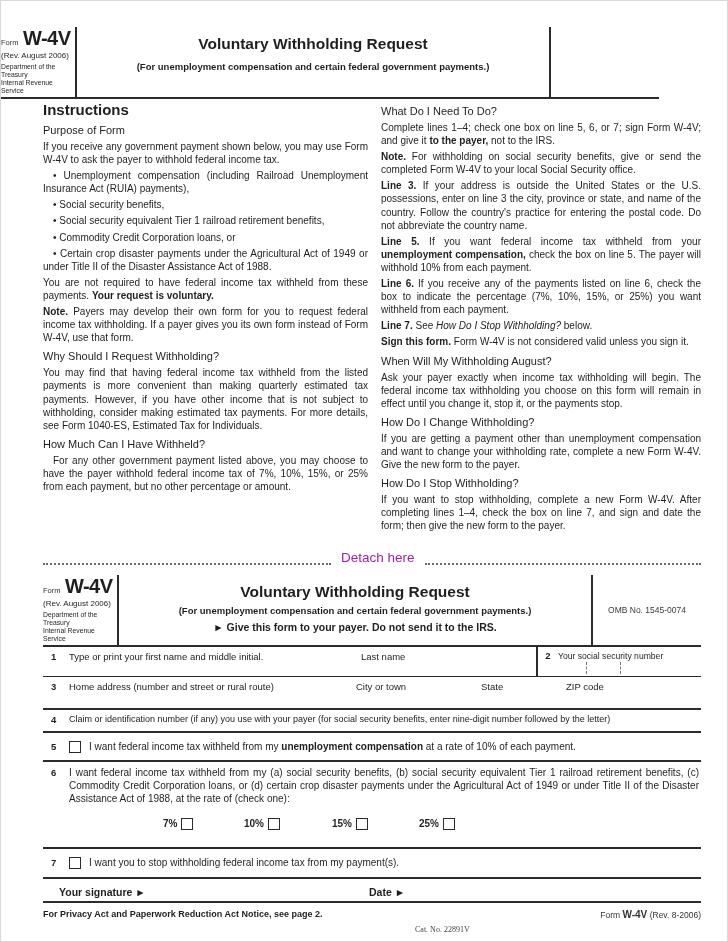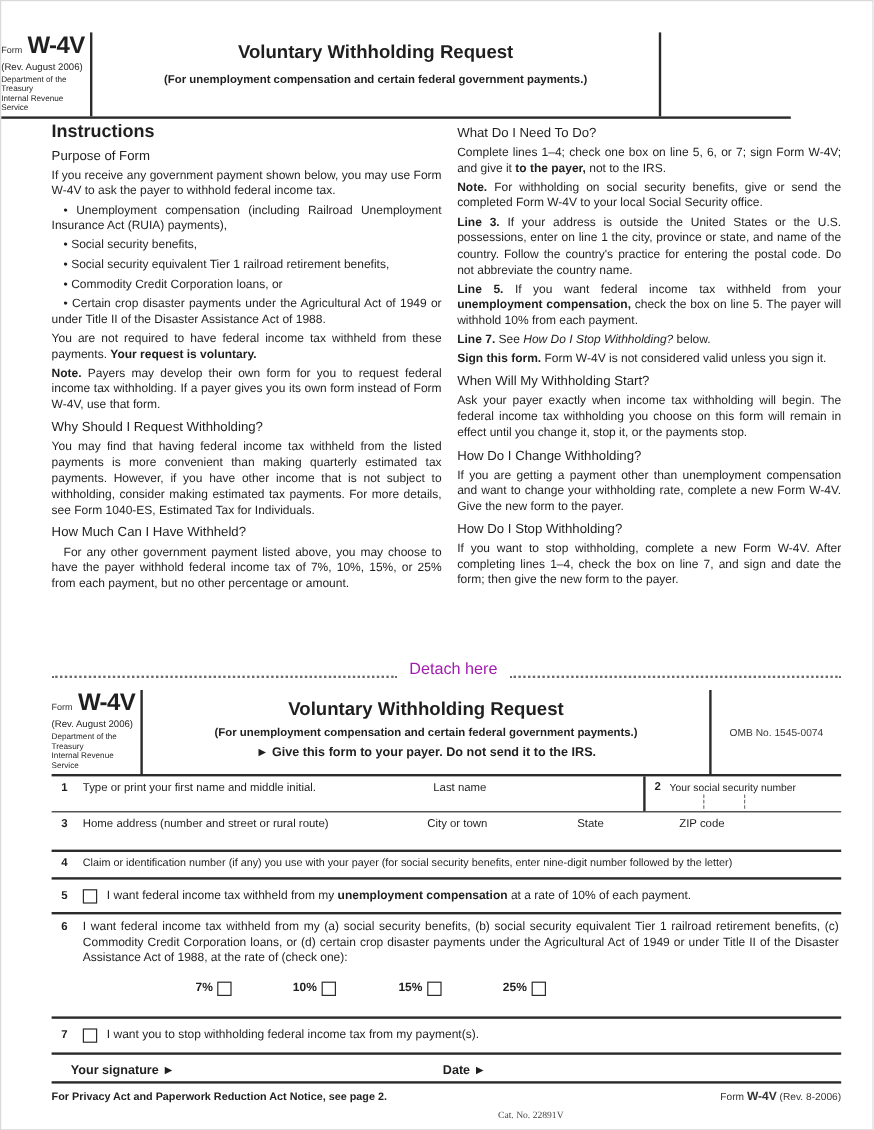--- a/index.html
+++ b/index.html
@@ -123,25 +123,26 @@
         <div class="blk p"><span class="bold">Note.</span><span> Payers may develop their own form for you to request federal income tax withholding. If a payer gives you its own form instead of Form W-4V, use that form.</span></div>
         <div class="blk h2"><span>Why Should I Request Withholding?</span></div>
         <div class="blk p"><span>You may find that having federal income tax withheld from the listed payments is more convenient than making quarterly estimated tax payments. However, if you have other income that is not subject to withholding, consider making estimated tax payments. For more details, see Form 1040-ES, Estimated Tax for Individuals.</span></div>
         <div class="blk h2"><span>How Much Can I Have Withheld?</span></div>
         <div class="blk p ind"><span>For any other government payment listed above, you may choose to have the payer withhold federal income tax of 7%, 10%, 15%, or 25% from each payment, but no other percentage or amount.</span></div>
       </div>
     <div class="icol icol-right" id="icol-right">
         <div class="blk h2"><span>What Do I Need To Do?</span></div>
         <div class="blk p"><span>Complete lines 1–4; check one box on line 5, 6, or 7; sign Form W-4V; and give it </span><span class="bold">to the payer,</span><span> not to the IRS.</span></div>
         <div class="blk p"><span class="bold">Note.</span><span> For withholding on social security benefits, give or send the completed Form W-4V to your local Social Security office.</span></div>
-        <div class="blk p"><span class="bold">Line 3.</span><span> If your address is outside the United States or the U.S. possessions, enter on line 1 the city, province or state, and name of the country. Follow the country's practice for entering the postal code. Do not abbreviate the country name.</span></div>
+        <div class="blk p"><span class="bold">Line 3.</span><span> If your address is outside the United States or the U.S. possessions, enter on line 3 the city, province or state, and name of the country. Follow the country's practice for entering the postal code. Do not abbreviate the country name.</span></div>
         <div class="blk p"><span class="bold">Line 5.</span><span> If you want federal income tax withheld from your </span><span class="bold">unemployment compensation,</span><span> check the box on line 5. The payer will withhold 10% from each payment.</span></div>
+        <div class="blk p"><span class="bold">Line 6.</span><span> If you receive any of the payments listed on line 6, check the box to indicate the percentage (7%, 10%, 15%, or 25%) you want withheld from each payment.</span></div>
         <div class="blk p"><span class="bold">Line 7.</span><span> See </span><span class="ital">How Do I Stop Withholding?</span><span> below.</span></div>
         <div class="blk p"><span class="bold">Sign this form.</span><span> Form W-4V is not considered valid unless you sign it.</span></div>
-        <div class="blk h2"><span>When Will My Withholding Start?</span></div>
+        <div class="blk h2"><span>When Will My Withholding August?</span></div>
         <div class="blk p"><span>Ask your payer exactly when income tax withholding will begin. The federal income tax withholding you choose on this form will remain in effect until you change it, stop it, or the payments stop.</span></div>
         <div class="blk h2"><span>How Do I Change Withholding?</span></div>
         <div class="blk p"><span>If you are getting a payment other than unemployment compensation and want to change your withholding rate, complete a new Form W-4V. Give the new form to the payer.</span></div>
         <div class="blk h2"><span>How Do I Stop Withholding?</span></div>
         <div class="blk p"><span>If you want to stop withholding, complete a new Form W-4V. After completing lines 1–4, check the box on line 7, and sign and date the form; then give the new form to the payer.</span></div>
       </div>
   </div>
 
   <div id="detach-row">
     <div class="dots dots-left"></div>

